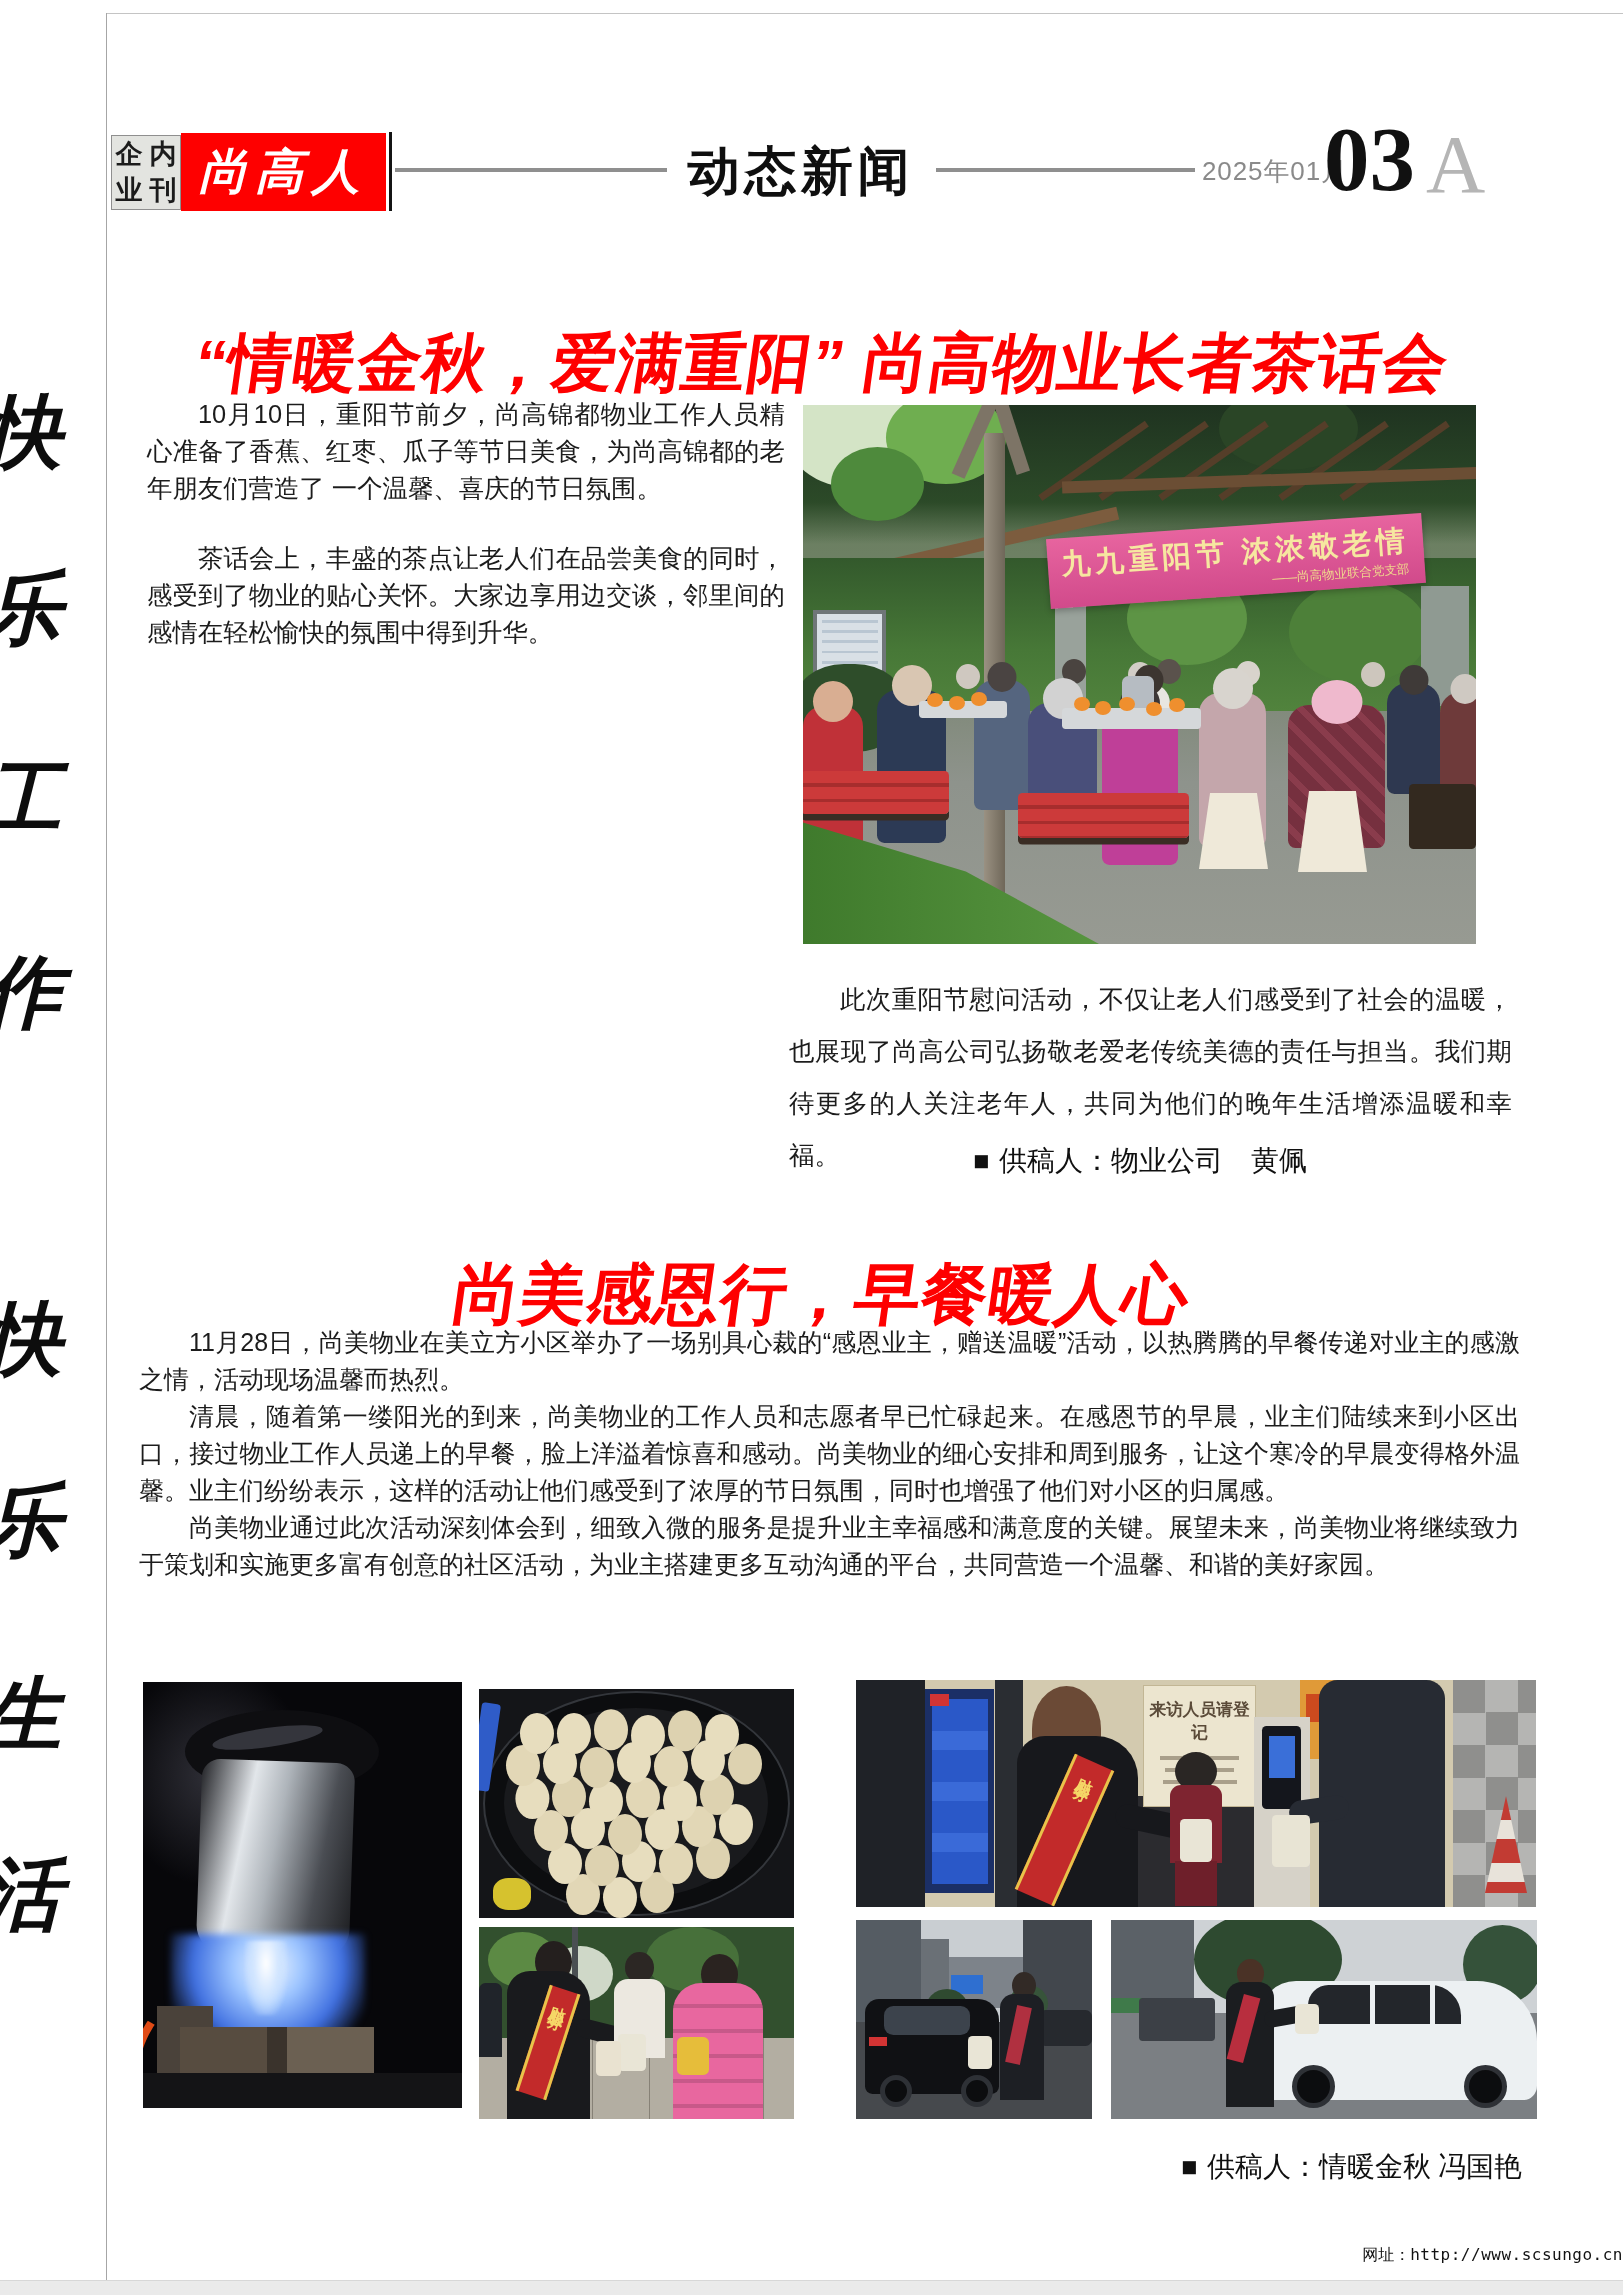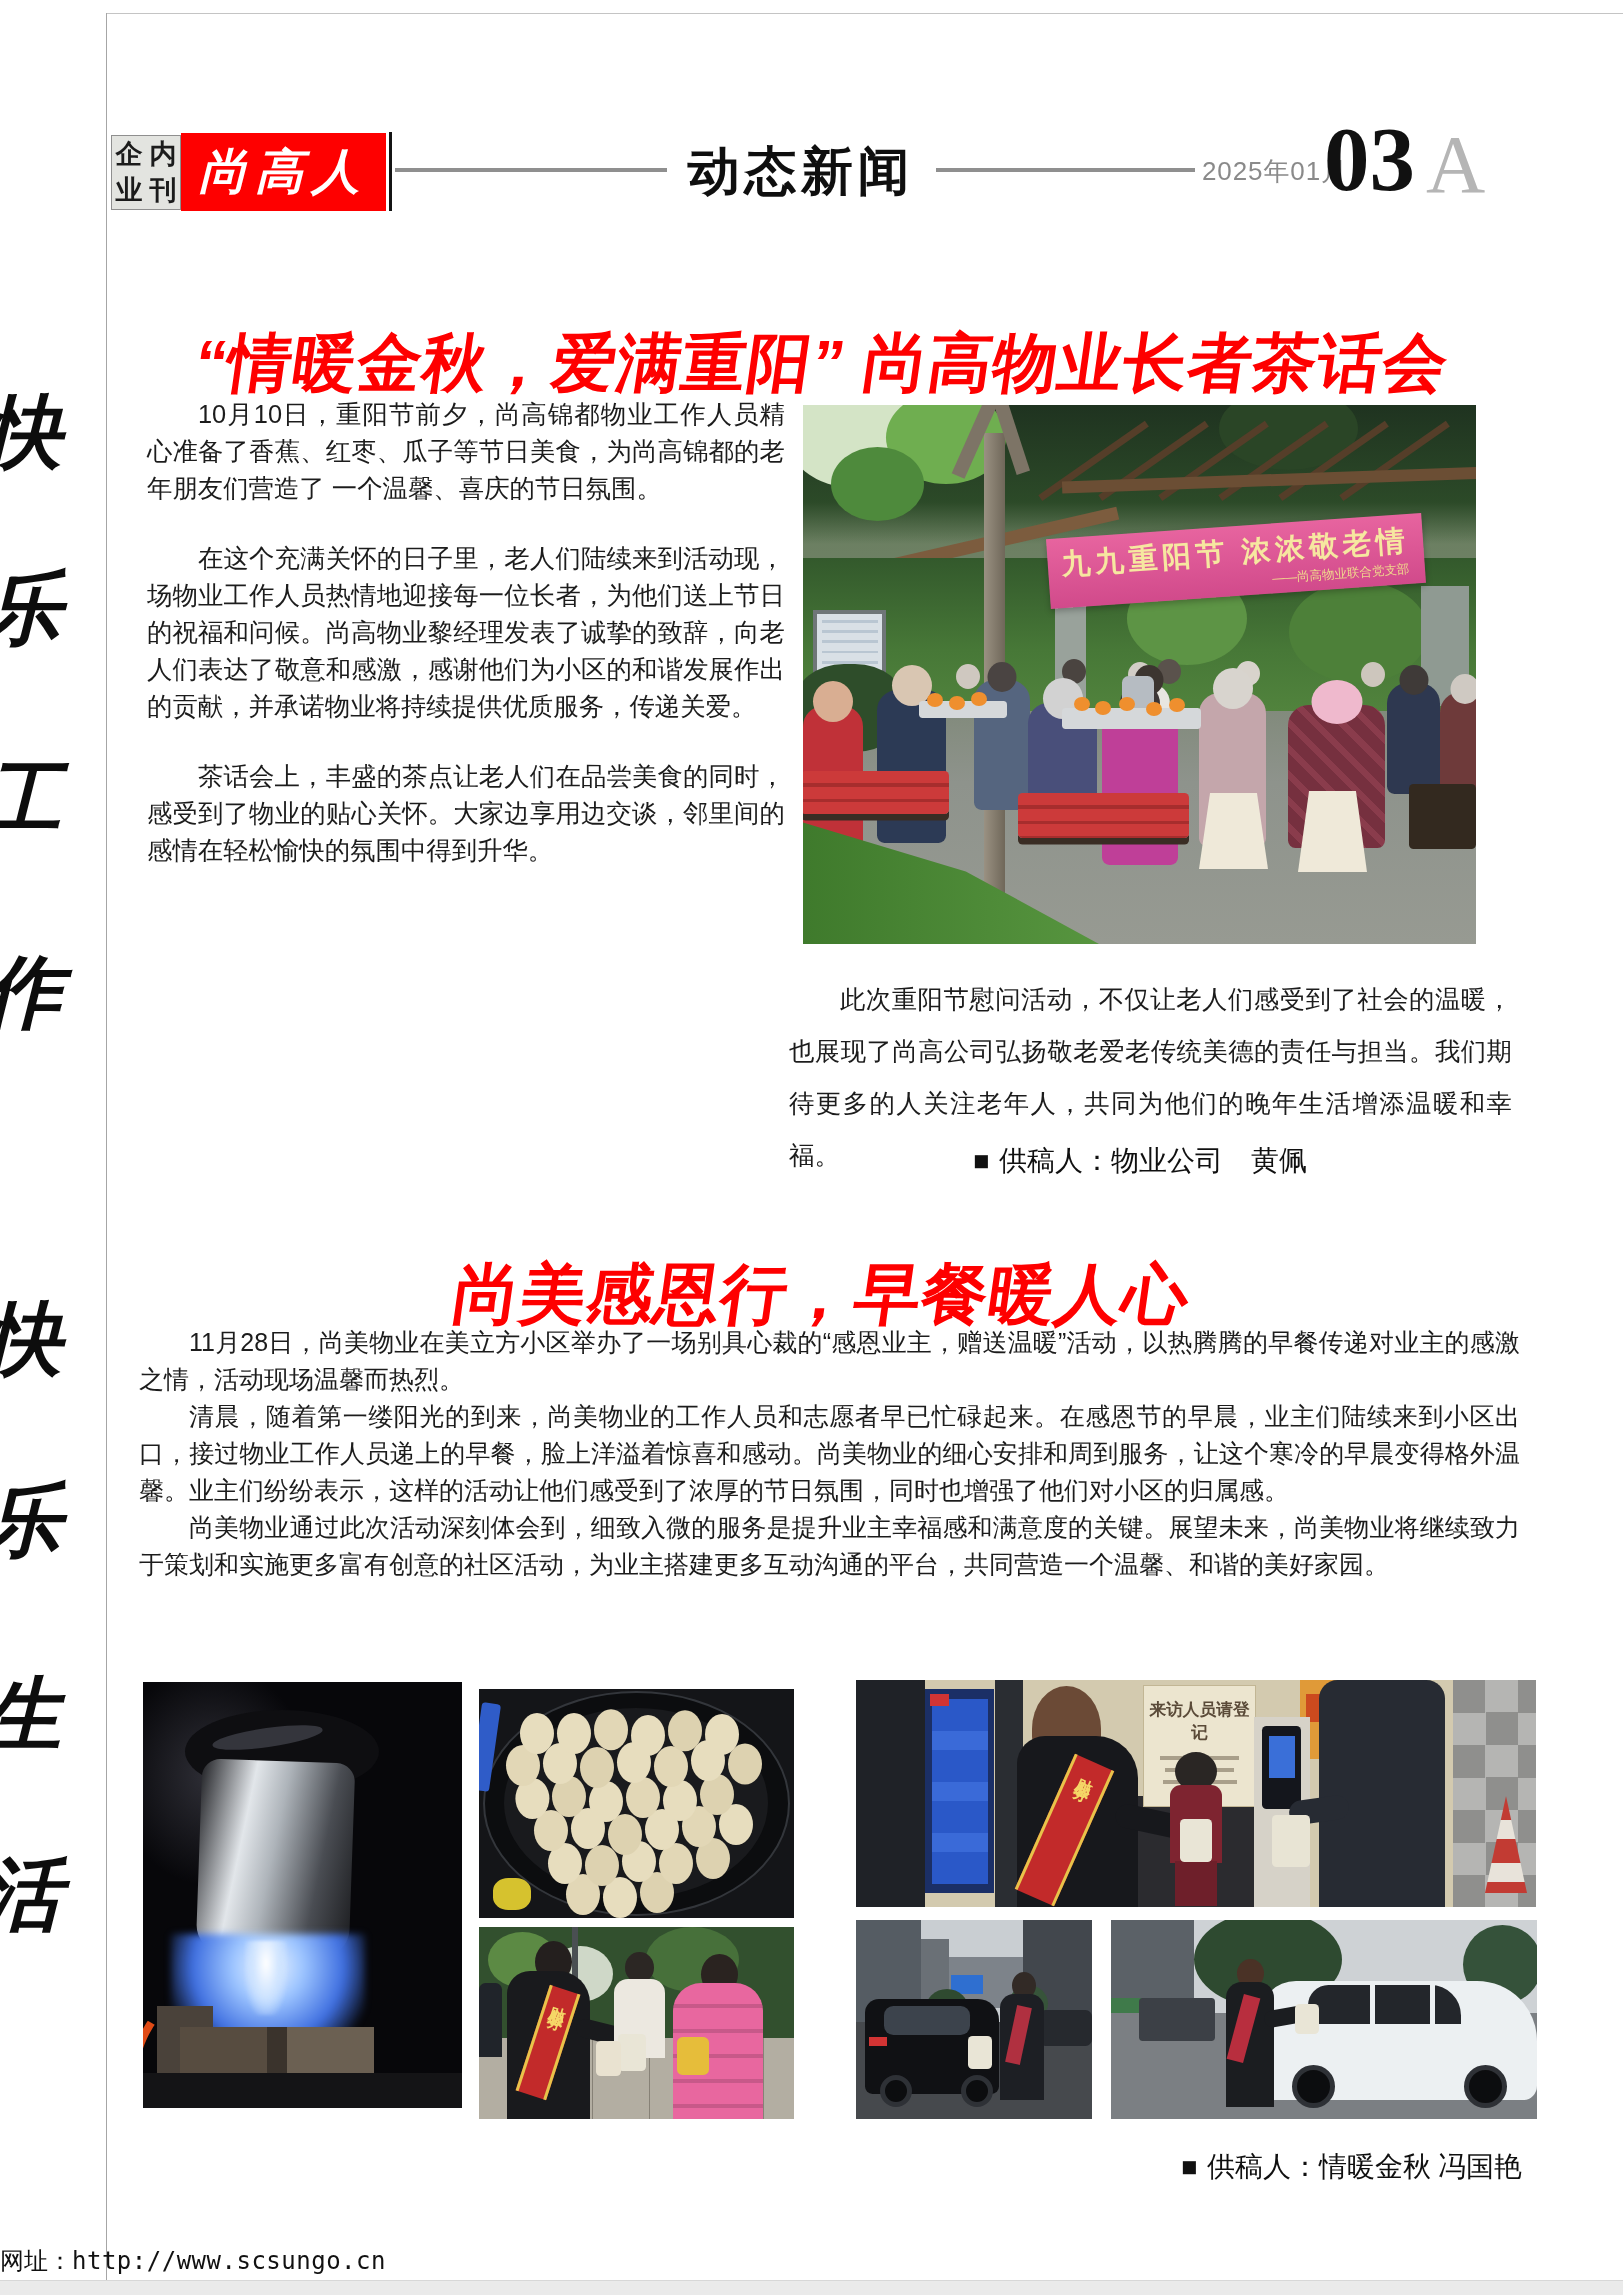--- a/index.html
+++ b/index.html
@@ -39,21 +39,21 @@
   .col-left{left:147px;top:396px;width:638px;font-size:25.4px;line-height:37px;color:#1c1c1c;}
   .col-right{left:789px;top:973px;width:723px;font-size:25.4px;line-height:52px;color:#1c1c1c;}
   .col-right p{margin:0;text-indent:51px;text-align:justify;}
   .a2block{left:139px;top:1324px;width:1381px;font-size:25px;line-height:37px;color:#1c1c1c;}
   .a2block p{margin:0;text-indent:50px;text-align:justify;}
   .credit{font-family:"Liberation Serif",serif;font-size:28px;color:#101010;}
   .credit .sq{font-size:27px;letter-spacing:2.8px;}
   .credit1{left:827px;top:1142px;width:723px;text-align:center;padding-right:97px;box-sizing:border-box;}
   .credit2{left:925px;top:2148px;width:597px;text-align:right;}
   
-  .footer{left:0;top:2245px;width:1623px;text-align:left;font-size:24px;color:#111;}
+  .footer{left:0;top:2245px;width:1623px;text-align:right;font-size:16px;color:#111;}
   .footer .url{font-family:"DejaVu Sans Mono",monospace;letter-spacing:0.5px;}
   
   .photo{overflow:hidden;background:#888;}
   .photo *{position:absolute;}
   
   .p1{left:803px;top:405px;width:673px;height:539px;background:linear-gradient(180deg,#5d7b52 0%,#77836e 45%,#8e938c 70%,#979a92 100%);}
   .p1-canopy{left:0;top:0;width:673px;height:139px;background:linear-gradient(180deg,#1f3320,#2c4a28 70%,rgba(44,74,40,0));}
   .leaf{border-radius:50%;}
   .p1-beam1{left:-14px;top:139px;width:333px;height:13px;background:#7c5c3e;transform:rotate(-13deg);}
   .p1-beam2{left:259px;top:69px;width:426px;height:12px;background:#6b4e34;transform:rotate(-2deg);}
@@ -135,21 +135,20 @@
     <div class="abs rule rule-r"></div>
     <div class="abs issue-date">2025年01月</div>
     <div class="abs pagenum">03</div>
     <div class="abs edition">A</div>
   </header>
 
   <h1 class="abs headline h1a">“情暖金秋，爱满重阳” 尚高物业长者茶话会</h1>
 
   <div class="abs col-left body-text">
     <p>10月10日，重阳节前夕，尚高锦都物业工作人员精心准备了香蕉、红枣、瓜子等节日美食，为尚高锦都的老年朋友们营造了 一个温馨、喜庆的节日氛围。</p>
-    <p>在这个充满关怀的日子里，老人们陆续来到活动现，场物业工作人员热情地迎接每一位长者，为他们送上节日的祝福和问候。尚高物业黎经理发表了诚挚的致辞，向老人们表达了敬意和感激，感谢他们为小区的和谐发展作出的贡献，并承诺物业将持续提供优质服务，传递关爱。</p>
     <p>茶话会上，丰盛的茶点让老人们在品尝美食的同时，感受到了物业的贴心关怀。大家边享用边交谈，邻里间的感情在轻松愉快的氛围中得到升华。</p>
   </div>
 
   <div class="abs photo p1">
     <div class="p1-canopy"></div>
     <div class="leaf" style="left:-18.5px;top:-28px;width:139px;height:111px;background:#d4e4c6;"></div>
     <div class="leaf" style="left:83px;top:-14px;width:120px;height:93px;background:#6fae50;"></div>
     <div class="leaf" style="left:28px;top:42px;width:93px;height:74px;background:#4e8a3c;"></div>
     <div class="leaf" style="left:416px;top:-18.5px;width:139px;height:83px;background:#2a4526;"></div>
     <div class="rafter" style="left:287px;"></div>

